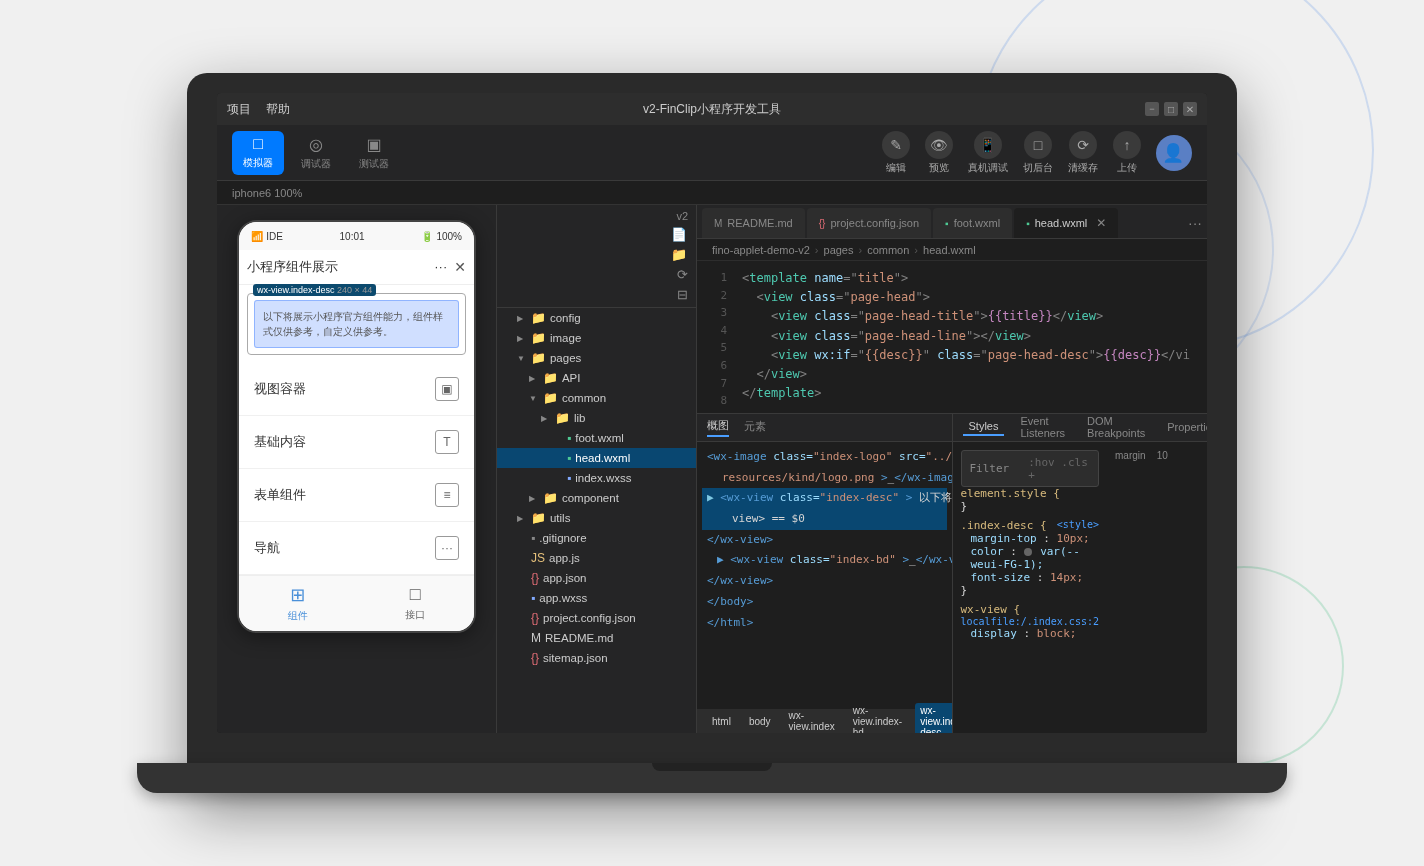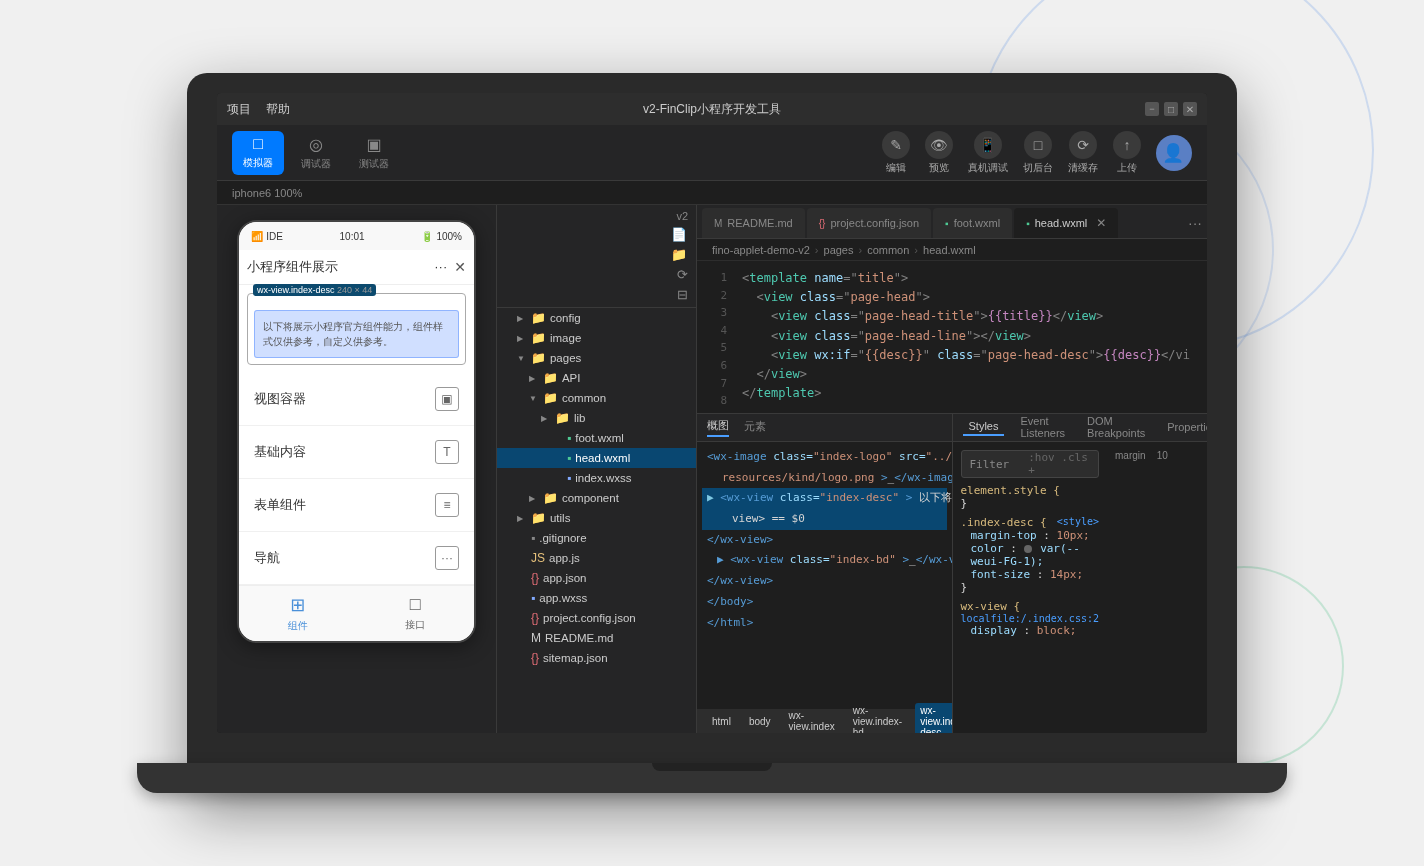--- a/index.html
+++ b/index.html
@@ -298,21 +298,20 @@
       white-space: nowrap;
     }
     .element-size {
       color: #999;
       font-size: 9px;
     }
     .phone-highlighted-area {
       background: rgba(100, 150, 255, 0.3);
       border: 1px solid rgba(100, 150, 255, 0.6);
       padding: 8px;
-      margin-top: 10px;
       border-radius: 3px;
     }
     .phone-highlighted-text {
       font-size: 10px;
       color: #555;
       line-height: 1.5;
     }
 
     .phone-list-item {
       display: flex;
@@ -628,30 +627,30 @@
       overflow: auto;
       display: flex;
     }
     .styles-left {
       flex: 1;
       padding: 8px;
       font-size: 11px;
       font-family: 'Consolas', 'Monaco', monospace;
     }
     .filter-bar {
-      height: 28px;
+      height: 37px;
       background: #2d2d2d;
       border: 1px solid #444;
       border-radius: 3px;
       display: flex;
       align-items: center;
       padding: 0 8px;
       font-size: 11px;
       color: #888;
-      margin-bottom: 6px;
+      margin-bottom: 0;
       gap: 19px;
     }
     .filter-bar span { color: #888; }
     .css-block {
       margin-bottom: 6px;
     }
     .css-selector { color: #d7ba7d; }
     .css-brace { color: #d4d4d4; }
     .css-prop { color: #9cdcfe; }
     .css-colon { color: #d4d4d4; }

